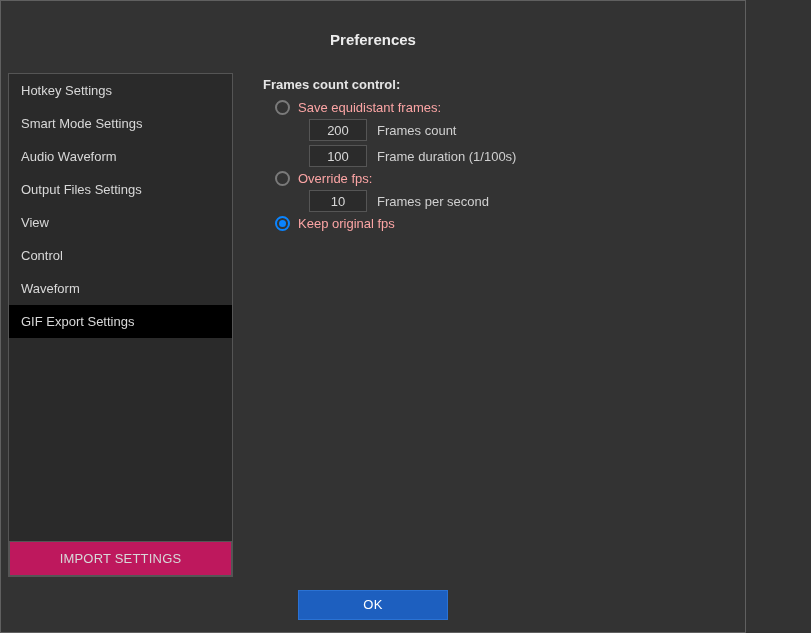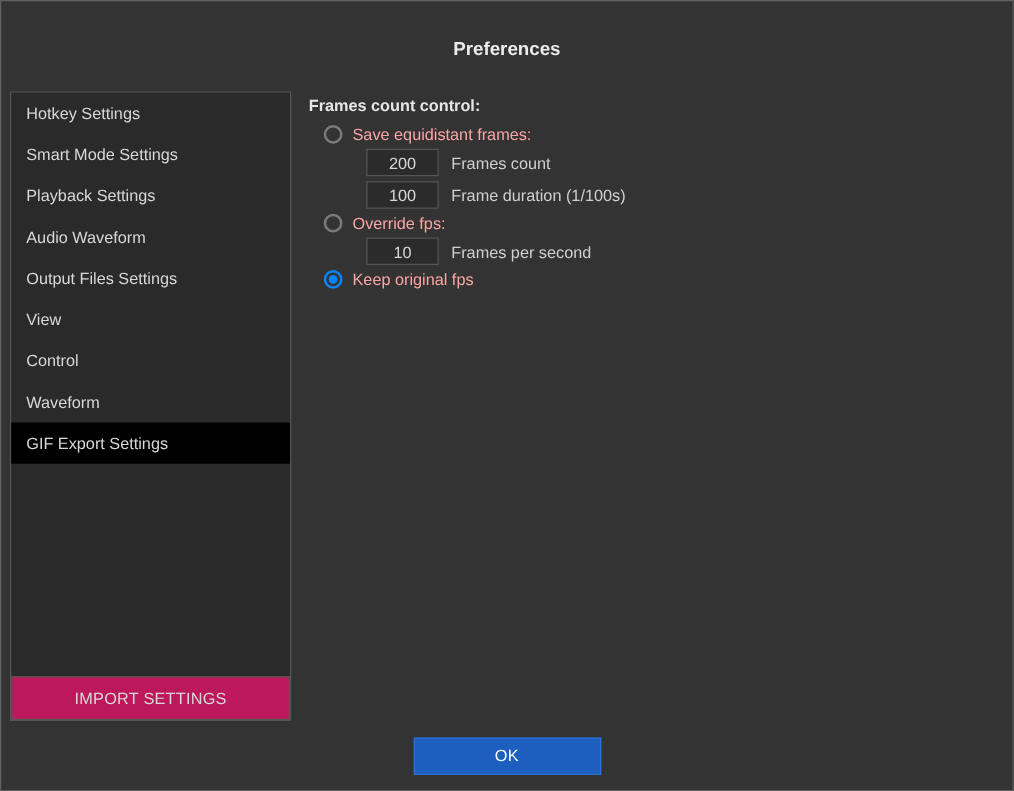--- a/index.html
+++ b/index.html
@@ -8,37 +8,37 @@
     width: 811px;
     height: 633px;
     background: #333333;
     font-family: "Segoe UI", Arial, sans-serif;
     font-size: 13px;
     color: #d8d8d8;
     overflow: hidden;
   }
   .outer {
     border: 1px solid #606060;
-    width: 811px;
+    width: 746px;
     height: 633px;
     display: flex;
     flex-direction: column;
   }
   .title-area {
     text-align: center;
     padding: 30px 0 25px 0;
     font-weight: 600;
     font-size: 15px;
     color: #ececec;
   }
   .body-area {
     flex: 1;
     display: flex;
     padding: 0 7px 0 7px;
-    gap: 8px;
+    gap: 24px;
     overflow: hidden;
   }
   
   .sidebar {
     width: 225px;
     border: 1px solid #555;
     background: #2a2a2a;
     display: flex;
     flex-direction: column;
   }
@@ -170,21 +170,20 @@
 <div class="outer">
 
   <div class="title-area">Preferences</div>
 
   <div class="body-area">
 
     <div class="sidebar">
       <div class="sidebar-items">
         <div class="sidebar-item">Hotkey Settings</div>
         <div class="sidebar-item">Smart Mode Settings</div>
-        <div class="sidebar-item">Playback Settings</div>
         <div class="sidebar-item">Audio Waveform</div>
         <div class="sidebar-item">Output Files Settings</div>
         <div class="sidebar-item">View</div>
         <div class="sidebar-item">Control</div>
         <div class="sidebar-item">Waveform</div>
         <div class="sidebar-item selected">GIF Export Settings</div>
       </div>
       <div class="sidebar-bottom">
         <div class="sidebar-button">IMPORT SETTINGS</div>
       </div>

